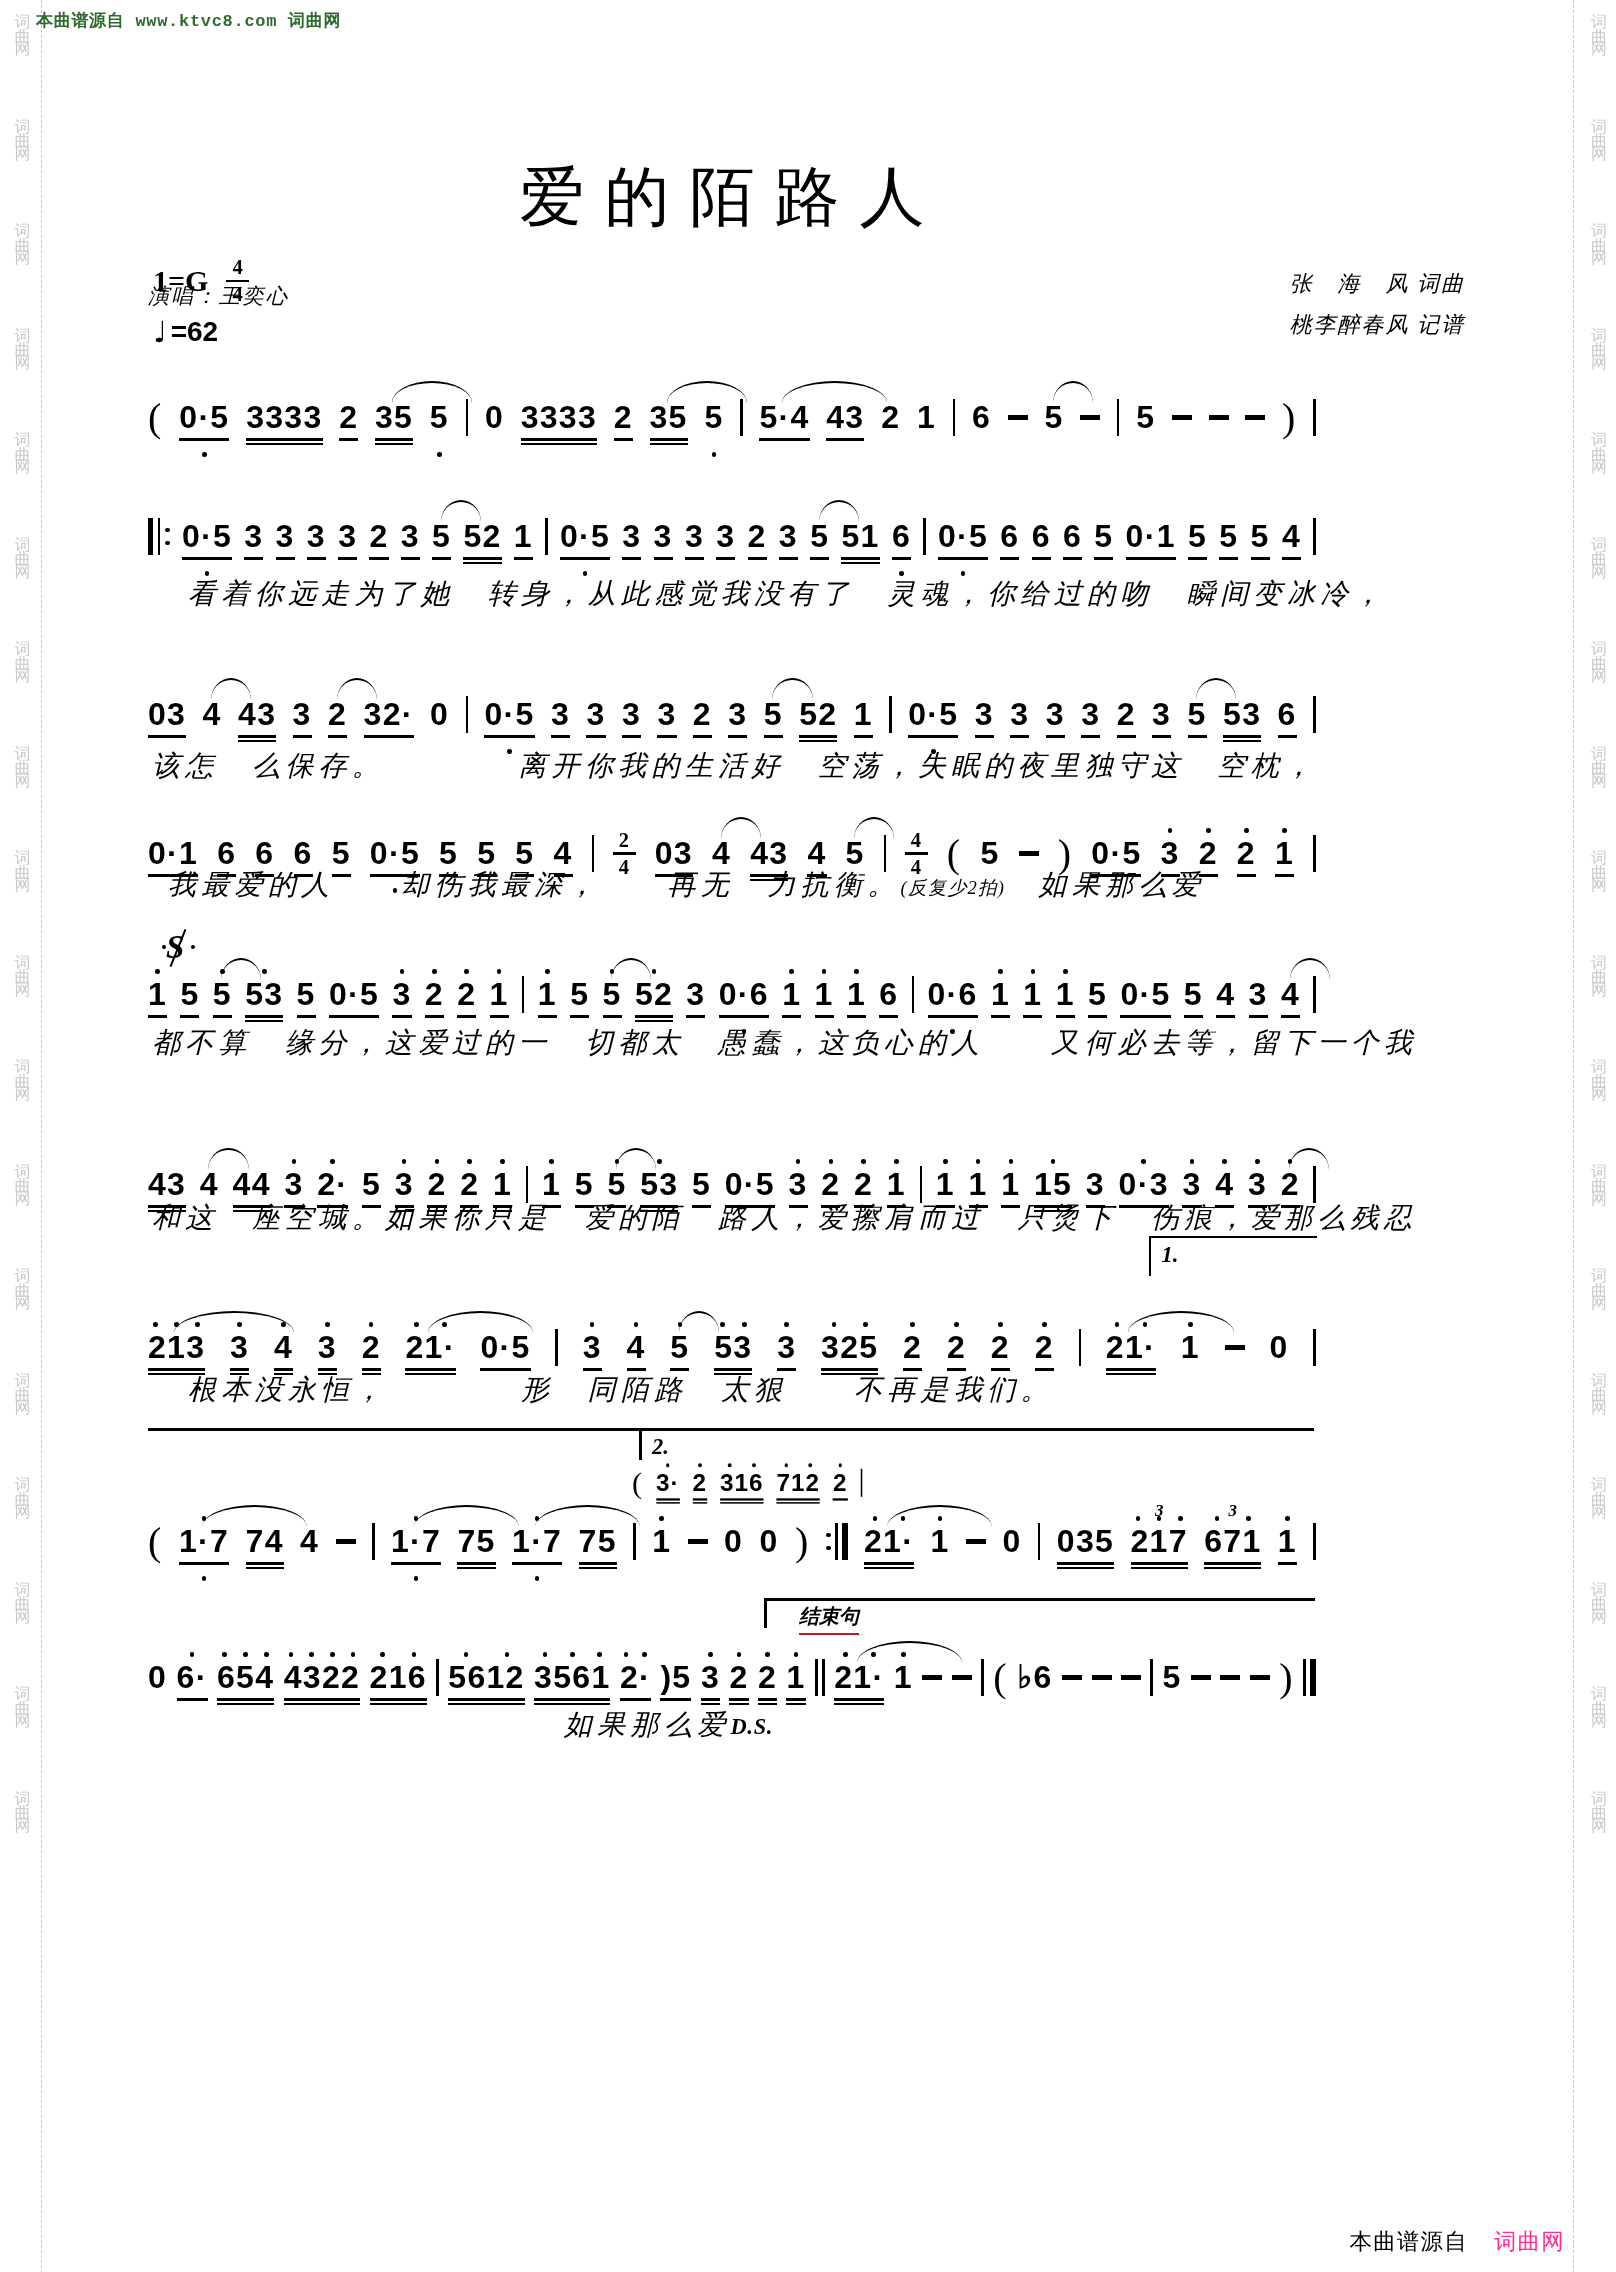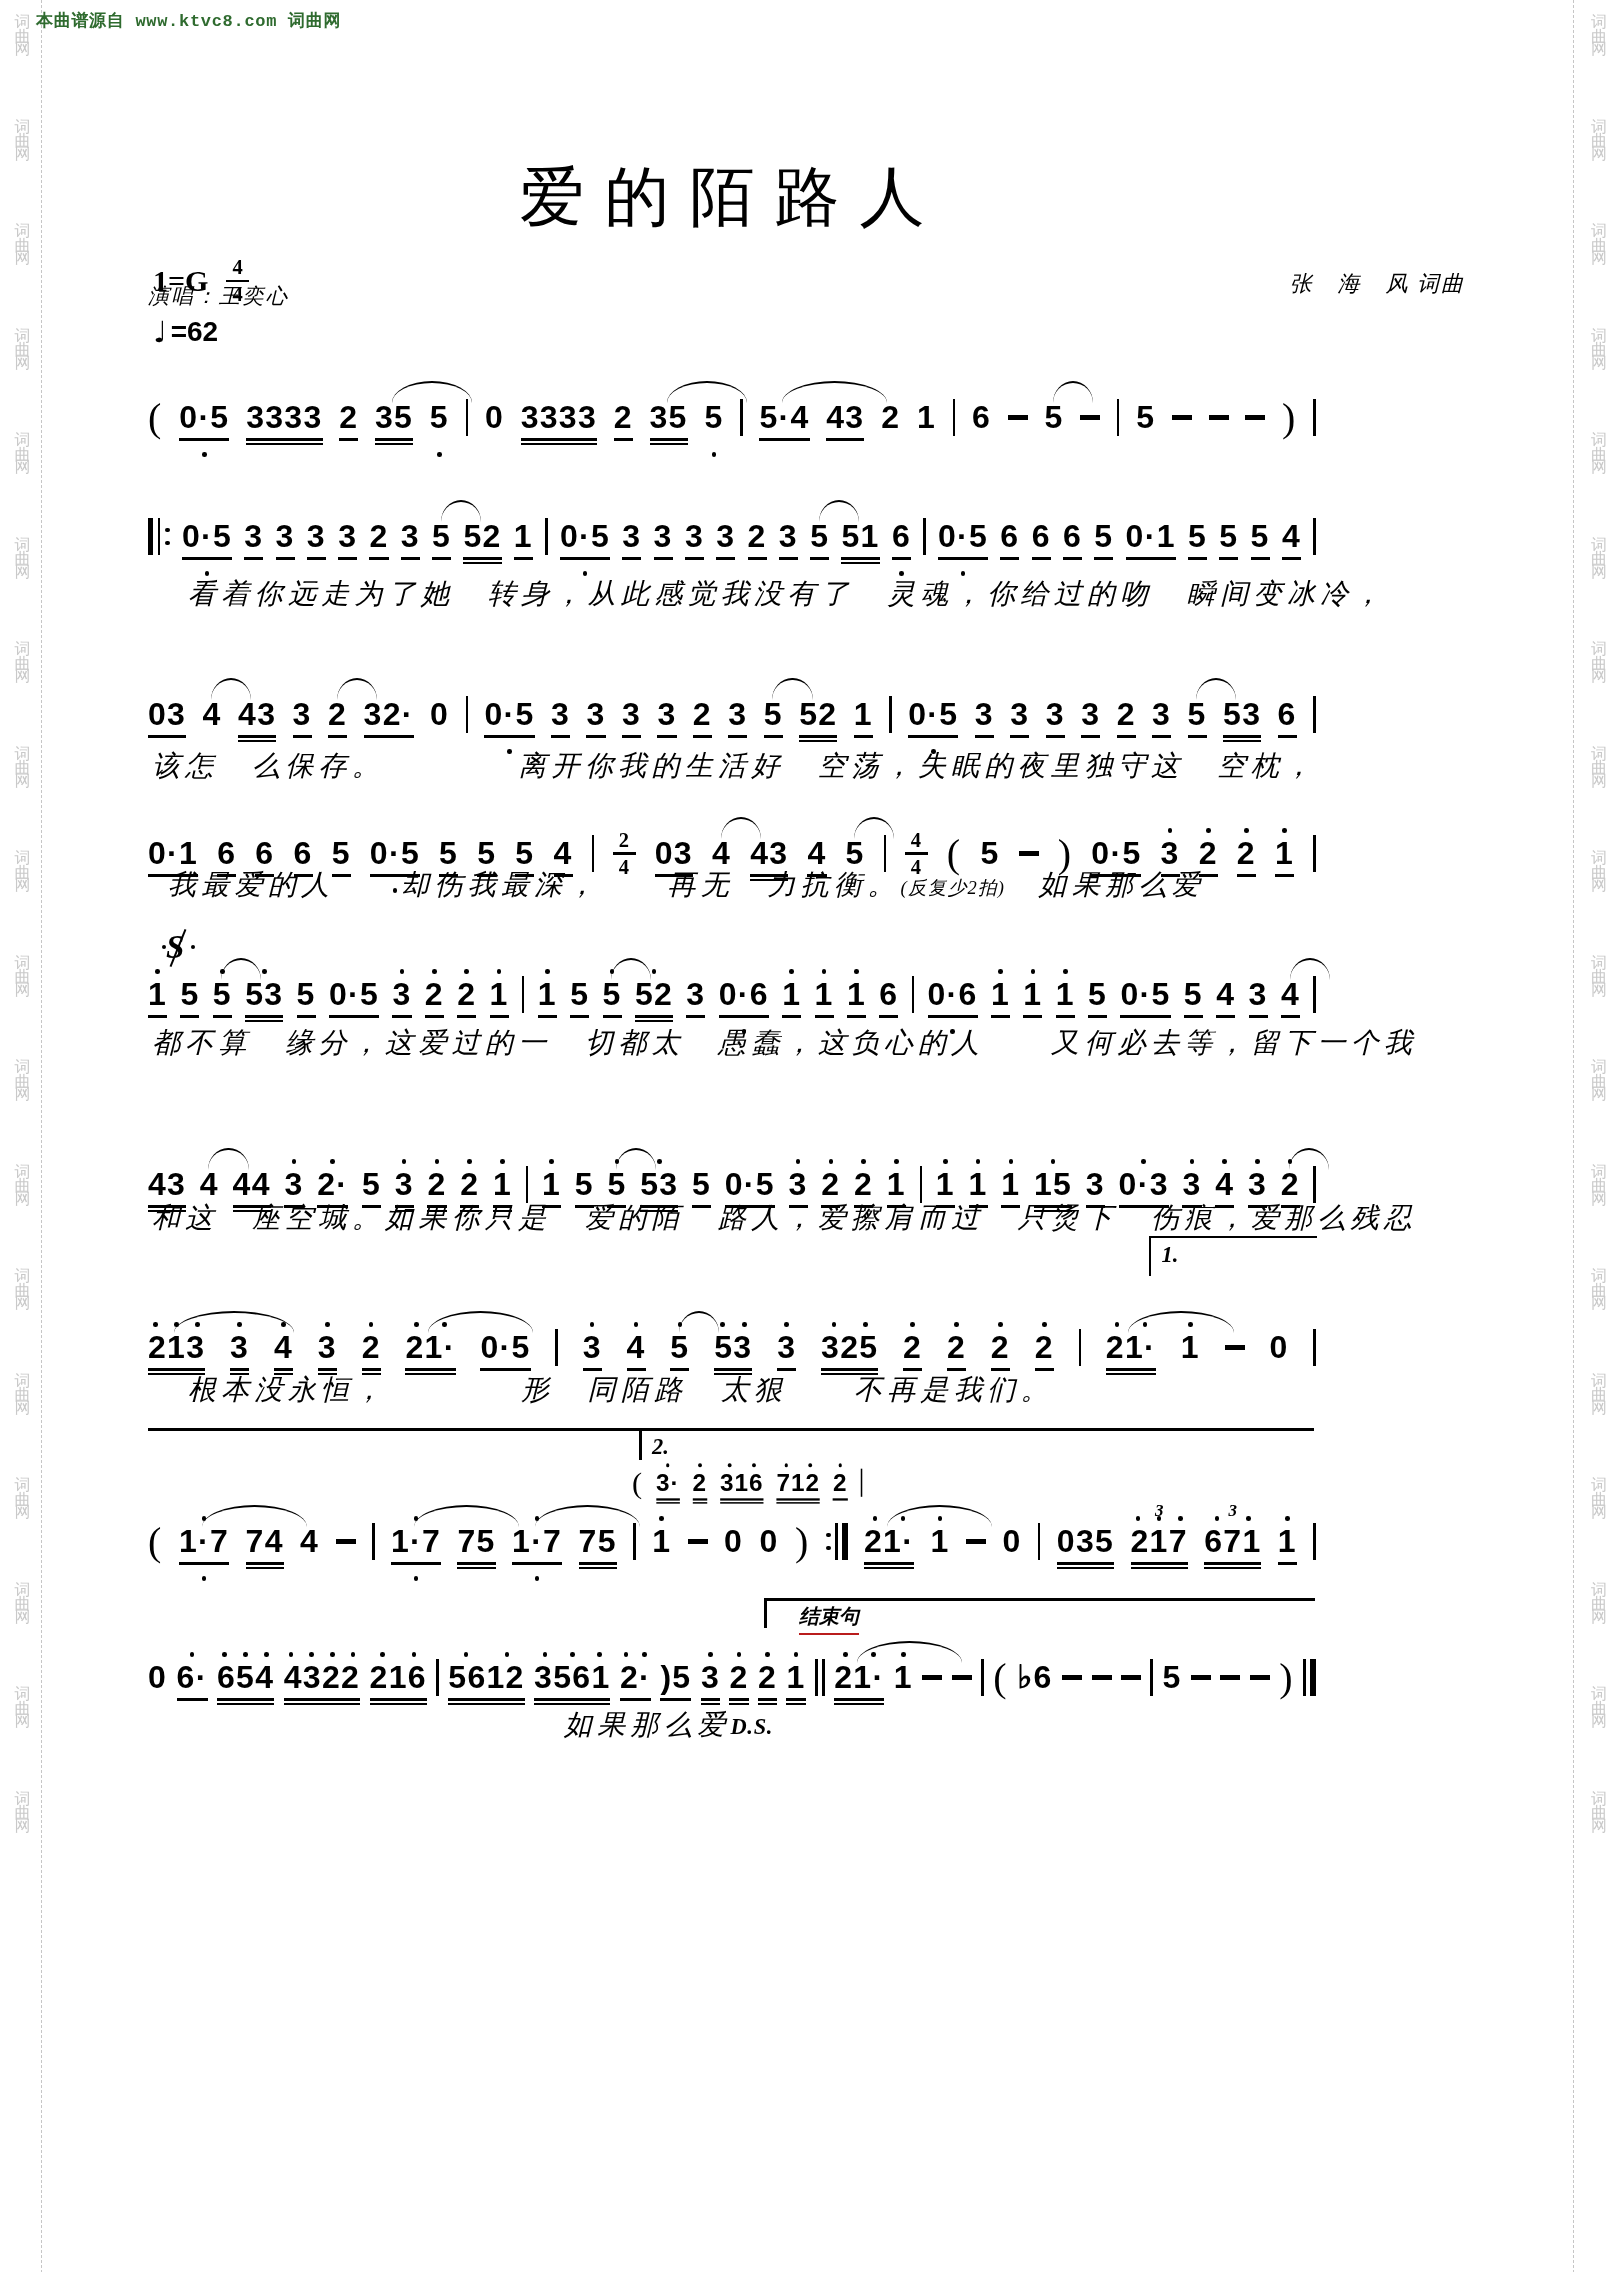--- a/index.html
+++ b/index.html
@@ -87,20 +87,21 @@
   <div class="wmdash left"></div>
   <div class="wmcol right" id="wm-right">词曲网　　词曲网　　词曲网　　词曲网　　词曲网　　词曲网　　词曲网　　词曲网　　词曲网　　词曲网　　词曲网　　词曲网　　词曲网　　词曲网　　词曲网　　词曲网　　词曲网　　词曲网</div>
   <div class="wmdash right"></div>
 
   <div class="srcgreen">本曲谱源自 www.ktvc8.com 词曲网</div>
 
   <div class="title">爱的陌路人</div>
   <div class="singer">演唱：王奕心</div>
   <div class="credits">
     <div>张　海　风 词曲</div>
+    <div>桃李醉春风 记谱</div>
   </div>
 
   <div class="keyblock">
     <div class="keyrow">
       <span>1=G</span>
       <span class="frac">
         <span class="fn">4</span>
         <span class="fl"></span>
         <span class="fd">4</span>
       </span>
@@ -2697,15 +2698,19 @@
         </div>
         <div class="bm"></div>
         <div class="bw"></div>
       </div>
     </div>
 
   <div class="endline"></div>
   <div class="endtick"></div>
   <div class="endlab">结束句</div>
 
+  <div class="footcredit">
+    <span>本曲谱源自</span>
+    <span class="brand">词曲网</span>
+  </div>
 
 </div>
 
 
 </body></html>

